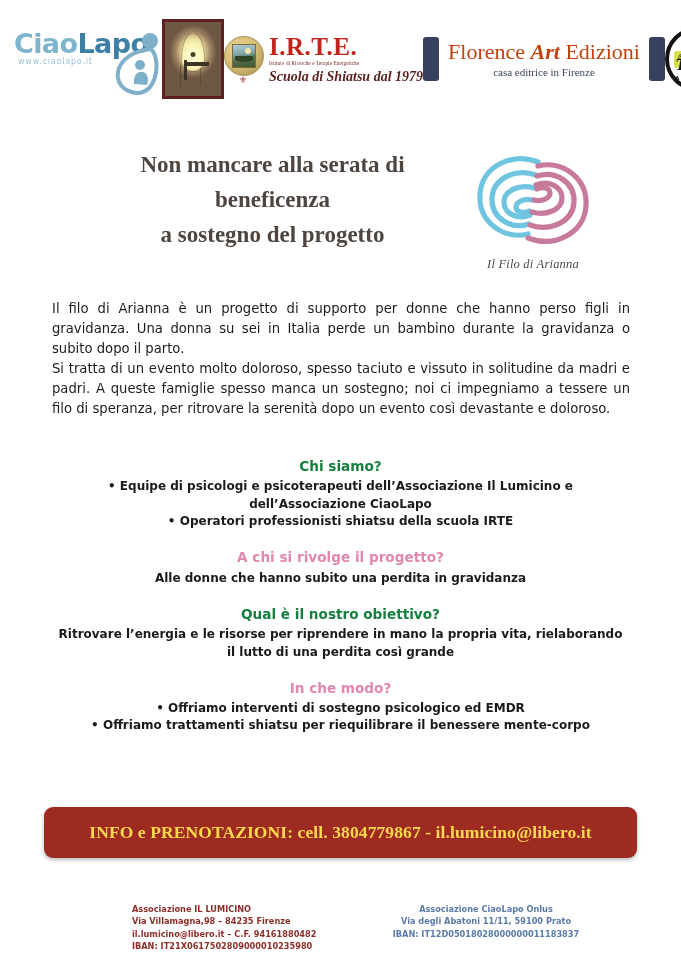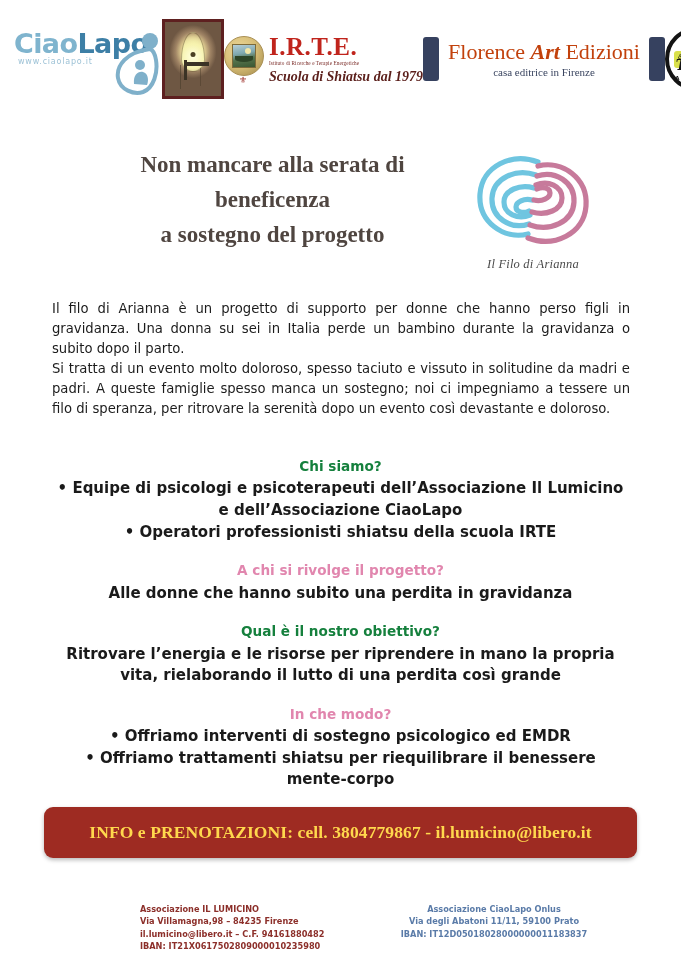--- a/index.html
+++ b/index.html
@@ -398,21 +398,21 @@
     font-family: "DejaVu Sans", sans-serif;
     font-size: 13.6px;
     font-weight: bold;
     line-height: 1.5;
     margin-bottom: 2px;
   }
   .qa-heading.blue { color: #15803d; }
   .qa-heading.pink { color: #E186AE; }
   .qa-line {
     font-family: "DejaVu Sans", sans-serif;
-    font-size: 15px;
+    font-size: 12px;
     font-weight: bold;
     color: #1A1A1A;
     line-height: 1.44;
     padding: 0 55px;
   }
 
   
   .info-banner {
     position: absolute;
     left: 44px;
@@ -435,21 +435,20 @@
     white-space: nowrap;
   }
 
   
   .footer {
     position: absolute;
     left: 0;
     top: 900px;
     width: 608px;
     height: 62px;
-    margin-left: 8px;
   }
   .footer-left {
     position: absolute;
     left: 132px;
     top: 3px;
     text-align: left;
     font-family: "DejaVu Sans", sans-serif;
     font-size: 8.2px;
     font-weight: bold;
     line-height: 1.52;

